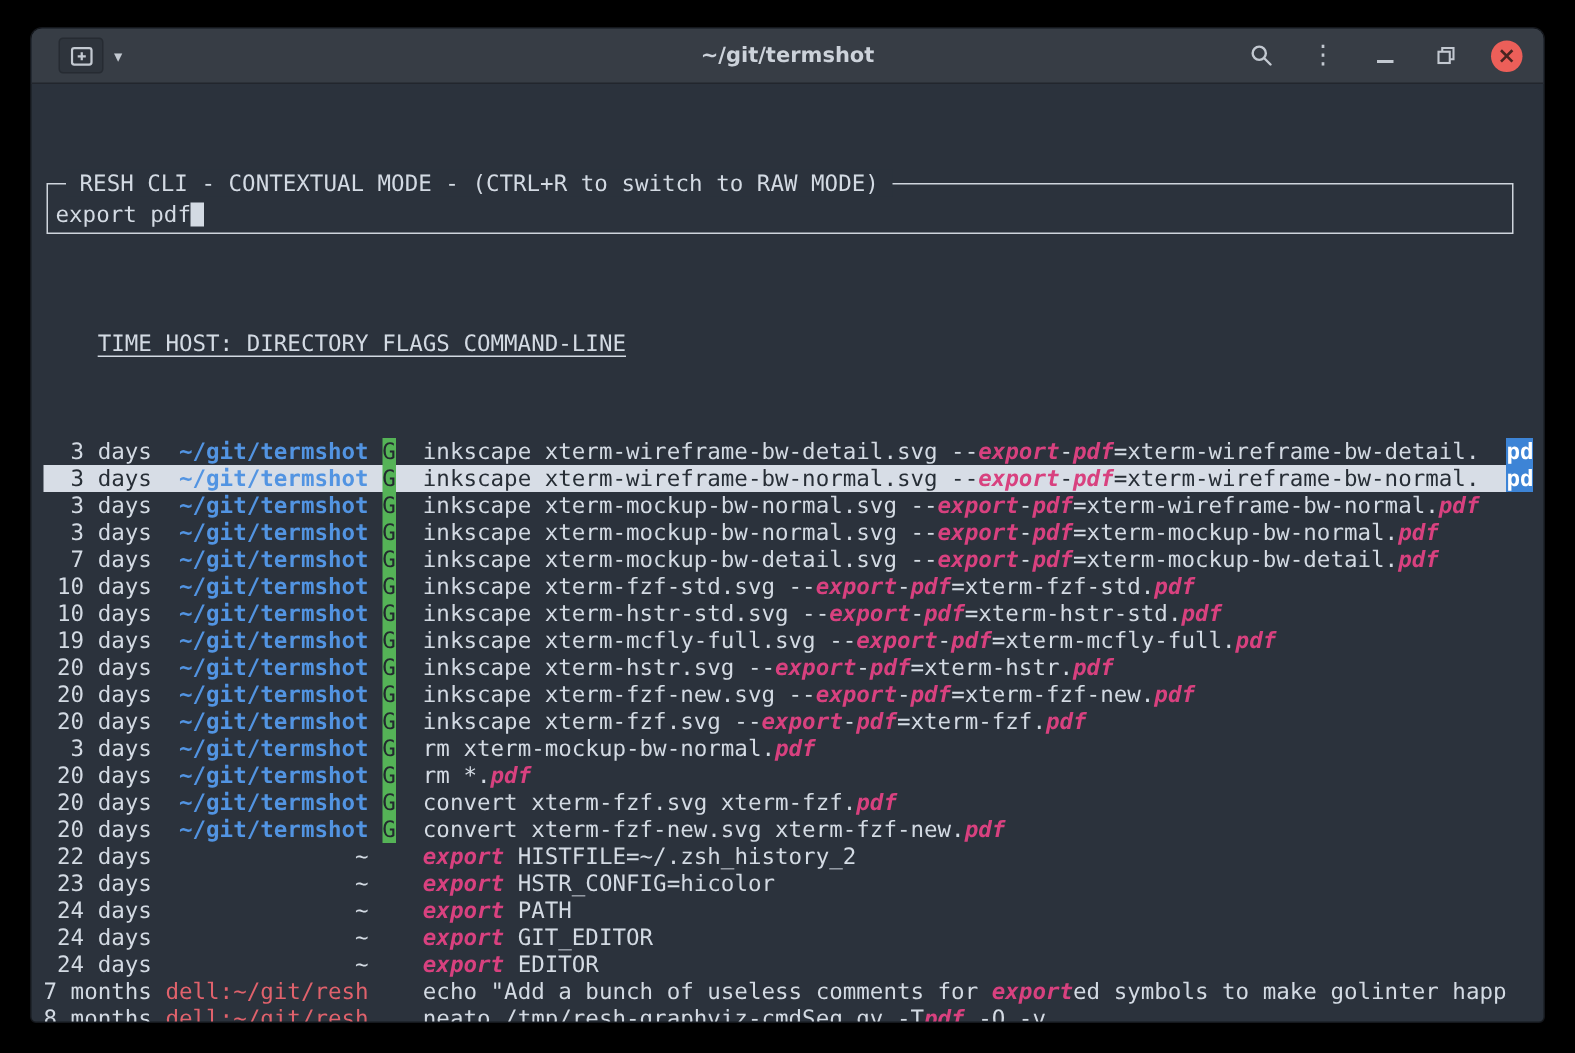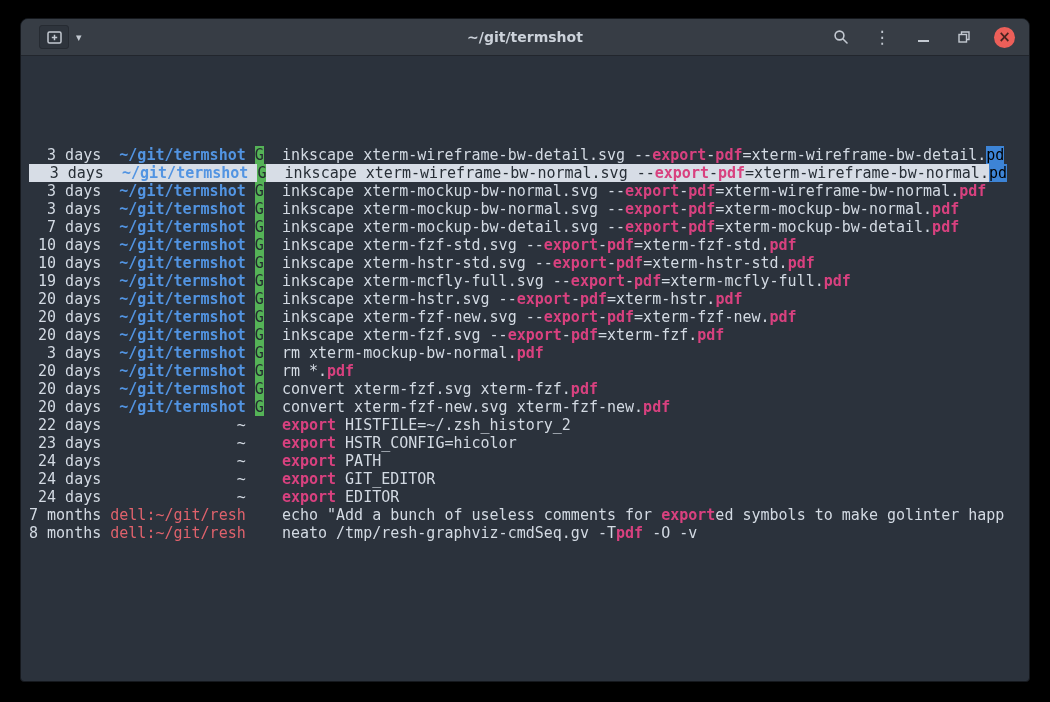--- a/index.html
+++ b/index.html
@@ -28,23 +28,23 @@
   .searchbox{position:relative;margin:12px 0 0 2px;height:34px;width:978px;
     border:1px solid #cfd5dd;box-sizing:border-box;}
   .box-title{position:absolute;top:-10px;left:12px;background:var(--terminal-bg,#2b323c);}
   .query-line{position:absolute;left:5px;bottom:3px;}
   .cursor{display:inline-block;width:9px;height:16px;background:#d3dae3;vertical-align:-3px;}
   .header-line{margin-top:10px;}
   .u{text-decoration:underline;text-underline-offset:3px;}
   .host-local{color:var(--accent-blue,#5294e2);font-weight:bold;}
   .host-remote{color:var(--host-red,#e0626c);text-align:center;}
   .flag{background:var(--flag-green,#55b357);color:#23292f;}
-  .match{color:var(--match-pink,#d8417f);font-weight:bold;}
+  .match{color:var(--match-pink,#d8417f);font-weight:bold;font-style:italic;}
   .selected{background:var(--select-bg,#d7dde6);color:var(--select-fg,#272e36);text-align:right;}
-  .trunc{background:var(--trunc-bg,#3d84d6);color:#000000;font-weight:normal;}
+  .trunc{background:var(--trunc-bg,#3d84d6);color:#ffffff;font-weight:bold;margin-left:18px;}
 </style>
 </head>
 <body>
 
 <div class="window">
 
   <div class="titlebar">
     <div class="tb-left">
       <span class="newtab-btn">
         <svg width="15" height="13" viewBox="0 0 15 13">
@@ -75,21 +75,26 @@
         </svg>
       </span>
       <span class="close-btn">
           <span>×</span>
         </span>
     </div>
   </div>
 
   <div class="term">
 
+    <div class="searchbox">
+      <span class="box-title"> RESH CLI - CONTEXTUAL MODE - (CTRL+R to switch to RAW MODE) </span>
+      <span class="query-line"><span>export pdf</span><span class="cursor"></span></span>
+    </div>
 
+    <div class="line header-line"><span>    </span><span class="u">TIME HOST: DIRECTORY FLAGS COMMAND-LINE</span></div>
 
     <div><div class="line"><span>  3 days</span><span> </span><span class="host-local"> ~/git/termshot</span><span> </span><span class="flag">G</span><span>  </span><span>inkscape xterm-wireframe-bw-detail.svg --</span><span class="match">export</span><span>-</span><span class="match">pdf</span><span>=xterm-wireframe-bw-detail.</span><span class="trunc">pd</span></div><div class="line selected"><span>  3 days</span><span> </span><span class="host-local"> ~/git/termshot</span><span> </span><span class="flag">G</span><span>  </span><span>inkscape xterm-wireframe-bw-normal.svg --</span><span class="match">export</span><span>-</span><span class="match">pdf</span><span>=xterm-wireframe-bw-normal.</span><span class="trunc">pd</span></div><div class="line"><span>  3 days</span><span> </span><span class="host-local"> ~/git/termshot</span><span> </span><span class="flag">G</span><span>  </span><span>inkscape xterm-mockup-bw-normal.svg --</span><span class="match">export</span><span>-</span><span class="match">pdf</span><span>=xterm-wireframe-bw-normal.</span><span class="match">pdf</span></div><div class="line"><span>  3 days</span><span> </span><span class="host-local"> ~/git/termshot</span><span> </span><span class="flag">G</span><span>  </span><span>inkscape xterm-mockup-bw-normal.svg --</span><span class="match">export</span><span>-</span><span class="match">pdf</span><span>=xterm-mockup-bw-normal.</span><span class="match">pdf</span></div><div class="line"><span>  7 days</span><span> </span><span class="host-local"> ~/git/termshot</span><span> </span><span class="flag">G</span><span>  </span><span>inkscape xterm-mockup-bw-detail.svg --</span><span class="match">export</span><span>-</span><span class="match">pdf</span><span>=xterm-mockup-bw-detail.</span><span class="match">pdf</span></div><div class="line"><span> 10 days</span><span> </span><span class="host-local"> ~/git/termshot</span><span> </span><span class="flag">G</span><span>  </span><span>inkscape xterm-fzf-std.svg --</span><span class="match">export</span><span>-</span><span class="match">pdf</span><span>=xterm-fzf-std.</span><span class="match">pdf</span></div><div class="line"><span> 10 days</span><span> </span><span class="host-local"> ~/git/termshot</span><span> </span><span class="flag">G</span><span>  </span><span>inkscape xterm-hstr-std.svg --</span><span class="match">export</span><span>-</span><span class="match">pdf</span><span>=xterm-hstr-std.</span><span class="match">pdf</span></div><div class="line"><span> 19 days</span><span> </span><span class="host-local"> ~/git/termshot</span><span> </span><span class="flag">G</span><span>  </span><span>inkscape xterm-mcfly-full.svg --</span><span class="match">export</span><span>-</span><span class="match">pdf</span><span>=xterm-mcfly-full.</span><span class="match">pdf</span></div><div class="line"><span> 20 days</span><span> </span><span class="host-local"> ~/git/termshot</span><span> </span><span class="flag">G</span><span>  </span><span>inkscape xterm-hstr.svg --</span><span class="match">export</span><span>-</span><span class="match">pdf</span><span>=xterm-hstr.</span><span class="match">pdf</span></div><div class="line"><span> 20 days</span><span> </span><span class="host-local"> ~/git/termshot</span><span> </span><span class="flag">G</span><span>  </span><span>inkscape xterm-fzf-new.svg --</span><span class="match">export</span><span>-</span><span class="match">pdf</span><span>=xterm-fzf-new.</span><span class="match">pdf</span></div><div class="line"><span> 20 days</span><span> </span><span class="host-local"> ~/git/termshot</span><span> </span><span class="flag">G</span><span>  </span><span>inkscape xterm-fzf.svg --</span><span class="match">export</span><span>-</span><span class="match">pdf</span><span>=xterm-fzf.</span><span class="match">pdf</span></div><div class="line"><span>  3 days</span><span> </span><span class="host-local"> ~/git/termshot</span><span> </span><span class="flag">G</span><span>  </span><span>rm xterm-mockup-bw-normal.</span><span class="match">pdf</span></div><div class="line"><span> 20 days</span><span> </span><span class="host-local"> ~/git/termshot</span><span> </span><span class="flag">G</span><span>  </span><span>rm *.</span><span class="match">pdf</span></div><div class="line"><span> 20 days</span><span> </span><span class="host-local"> ~/git/termshot</span><span> </span><span class="flag">G</span><span>  </span><span>convert xterm-fzf.svg xterm-fzf.</span><span class="match">pdf</span></div><div class="line"><span> 20 days</span><span> </span><span class="host-local"> ~/git/termshot</span><span> </span><span class="flag">G</span><span>  </span><span>convert xterm-fzf-new.svg xterm-fzf-new.</span><span class="match">pdf</span></div><div class="line"><span> 22 days</span><span> </span><span class="host-home">              ~</span><span> </span><span> </span><span>  </span><span class="match">export</span><span> HISTFILE=~/.zsh_history_2</span></div><div class="line"><span> 23 days</span><span> </span><span class="host-home">              ~</span><span> </span><span> </span><span>  </span><span class="match">export</span><span> HSTR_CONFIG=hicolor</span></div><div class="line"><span> 24 days</span><span> </span><span class="host-home">              ~</span><span> </span><span> </span><span>  </span><span class="match">export</span><span> PATH</span></div><div class="line"><span> 24 days</span><span> </span><span class="host-home">              ~</span><span> </span><span> </span><span>  </span><span class="match">export</span><span> GIT_EDITOR</span></div><div class="line"><span> 24 days</span><span> </span><span class="host-home">              ~</span><span> </span><span> </span><span>  </span><span class="match">export</span><span> EDITOR</span></div><div class="line"><span>7 months</span><span> </span><span class="host-remote">dell:~/git/resh</span><span> </span><span> </span><span>  </span><span>echo "Add a bunch of useless comments for </span><span class="match">export</span><span>ed symbols to make golinter happ</span></div><div class="line"><span>8 months</span><span> </span><span class="host-remote">dell:~/git/resh</span><span> </span><span> </span><span>  </span><span>neato /tmp/resh-graphviz-cmdSeq.gv -T</span><span class="match">pdf</span><span> -O -v</span></div></div>
 
     
 
     
 
   </div>
 </div>
 

